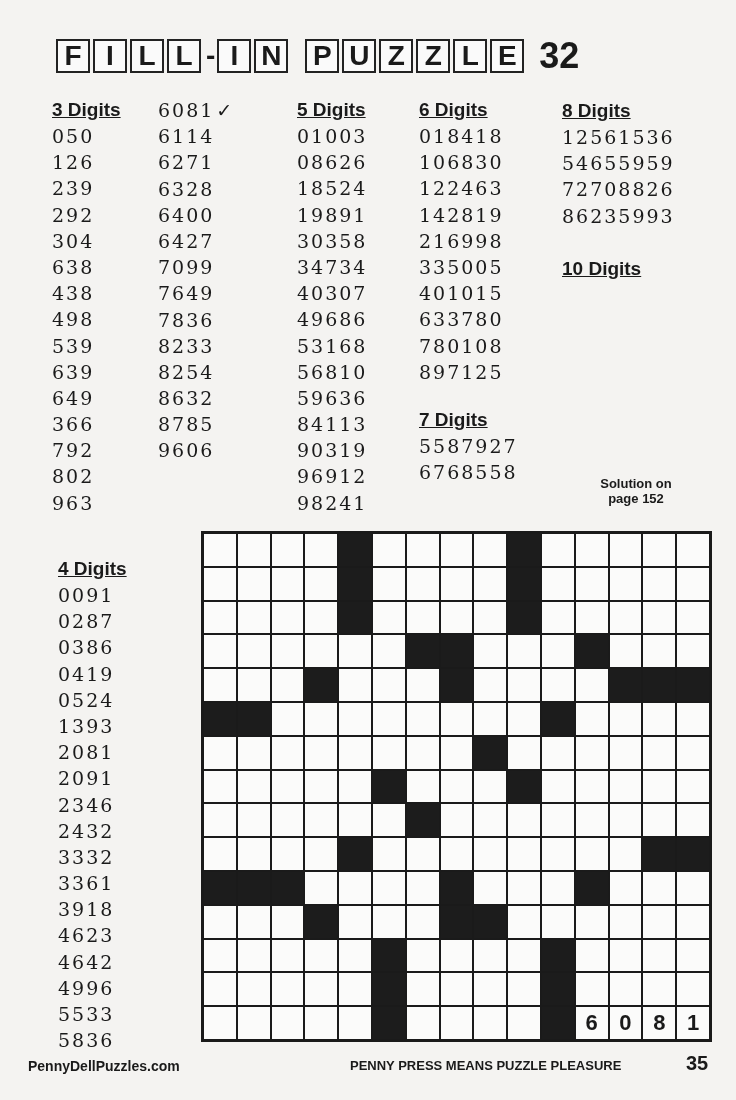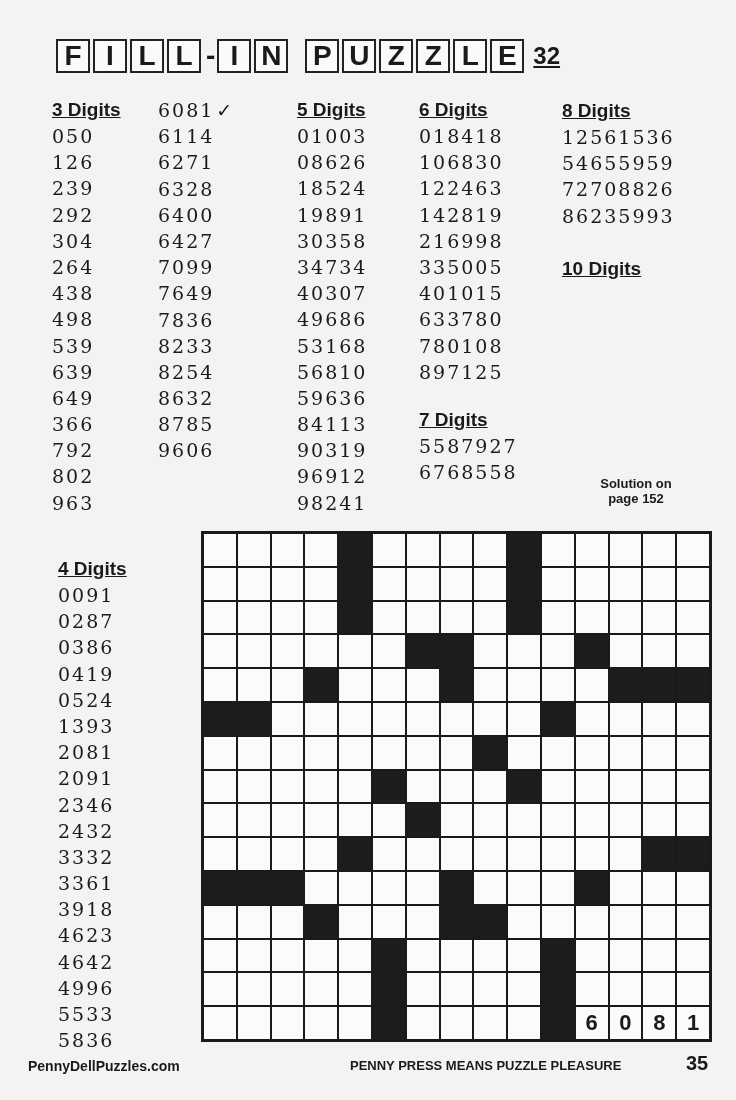--- a/index.html
+++ b/index.html
@@ -13,21 +13,21 @@
     display: flex; align-items: center; gap: 0;
   }
   .tbox {
     width: 34px; height: 34px; border: 2px solid #222; box-sizing: border-box;
     display: flex; align-items: center; justify-content: center;
     font-family: "Liberation Sans", sans-serif; font-weight: bold; font-size: 28px;
     margin-right: 3px; background: #fafafa;
   }
   .dash { font-family: "Liberation Sans", sans-serif; font-weight: bold; font-size: 28px; margin: 0 2px; }
   .tgap { width: 14px; }
-  .tnum { font-family: "Liberation Sans", sans-serif; font-weight: bold; font-size: 24px; margin-left: 6px; text-decoration: underline; }
+  .tnum { font-family: "Liberation Sans", sans-serif; font-weight: bold; font-size: 36px; margin-left: 12px; }
 
   .col { position: absolute; }
   .col .hdr {
     font-family: "Liberation Sans", sans-serif; font-weight: bold; font-size: 19px;
     height: 26px; line-height: 26px; text-decoration: underline;
   }
   .col .num {
     font-family: "DejaVu Serif", serif; font-size: 19px; letter-spacing: 2px;
     height: 26.2px; line-height: 26.2px;
   }
@@ -85,21 +85,21 @@
 </div>
 
 <div class="col" style="left:52px; top:97px;">
   <div class="hdr">3 Digits</div>
   <div id="l3">
       <div class="num"><span>050</span></div>
       <div class="num"><span>126</span></div>
       <div class="num"><span>239</span></div>
       <div class="num"><span>292</span></div>
       <div class="num"><span>304</span></div>
-      <div class="num"><span>264</span></div>
+      <div class="num"><span>638</span></div>
       <div class="num"><span>438</span></div>
       <div class="num"><span>498</span></div>
       <div class="num"><span>539</span></div>
       <div class="num"><span>639</span></div>
       <div class="num"><span>649</span></div>
       <div class="num"><span>366</span></div>
       <div class="num"><span>792</span></div>
       <div class="num"><span>802</span></div>
       <div class="num"><span>963</span></div>
     </div>

